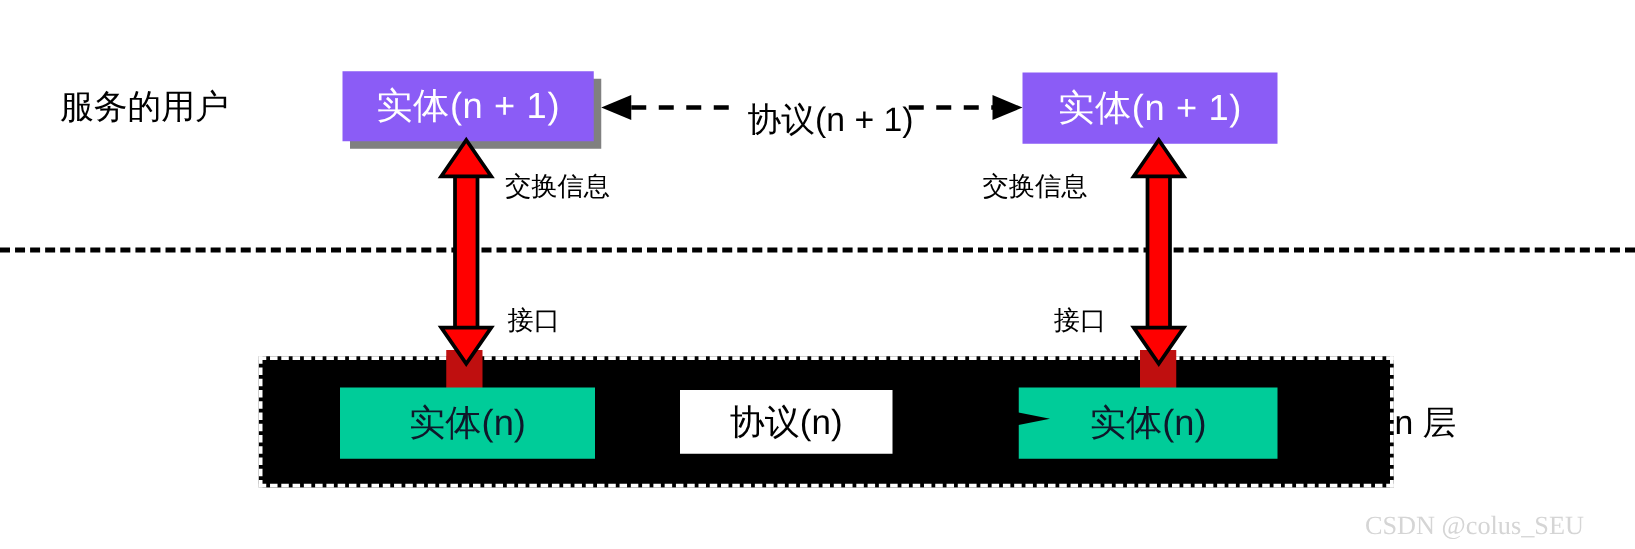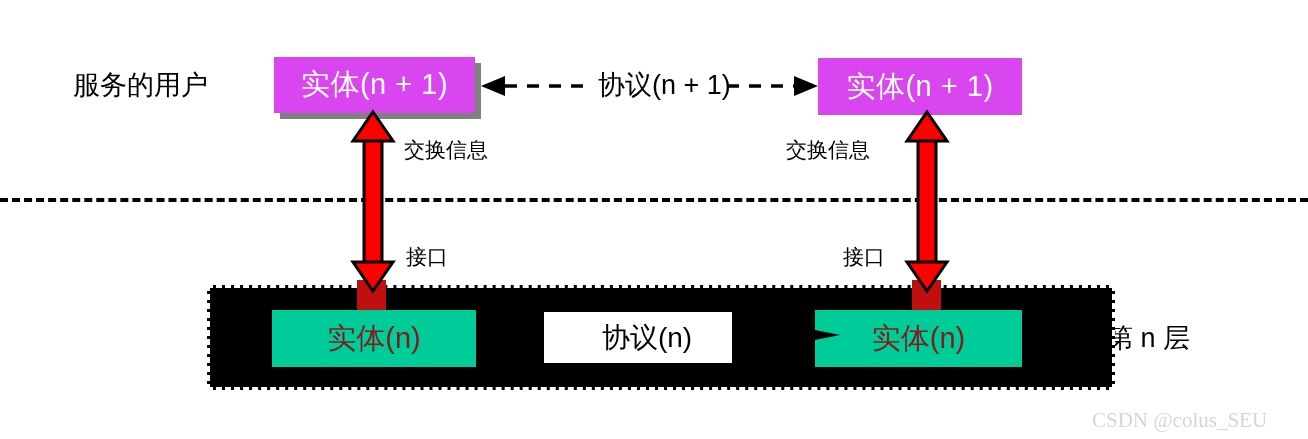--- a/index.html
+++ b/index.html
@@ -16,28 +16,28 @@
     overflow: hidden;
   }
 
   
   .lbl {
     position: absolute;
     color: #000000;
     white-space: nowrap;
     line-height: 1;
   }
-  .lbl-side { font-size: 27px; margin-left: 25px; }
+  .lbl-side { font-size: 27px; }
   .lbl-small { font-size: 21px; }
   .lbl-proto { font-size: 27px; }
 
   
   .blue-box {
     position: absolute;
-    background: #d946ef;
+    background: #8b5cf6;
     color: #ffffff;
     font-size: 29px;
     display: flex;
     align-items: center;
     justify-content: center;
     letter-spacing: 0.5px;
   }
   .blue-box.shadowed {
     box-shadow: 6px 6px 0 0 #808080;
   }
@@ -56,21 +56,21 @@
     position: absolute;
     background: #000000;
     border: 3px dashed #ffffff;
     box-sizing: border-box;
   }
 
   
   .green-box {
     position: absolute;
     background: #00CC99;
-    color: #7f1d1d;
+    color: #0f172a;
     font-size: 29px;
     display: flex;
     align-items: center;
     justify-content: center;
   }
 
   
   .white-box {
     position: absolute;
     background: #ffffff;
@@ -113,21 +113,21 @@
   <div class="lbl lbl-side" style="left:48px; top:72px;">服务的用户</div>
 
 
 
   <div class="lbl lbl-side" style="left:1081px; top:325px;">第 n 层</div>
 
   <div class="blue-box shadowed" style="left:274px; top:57px; width:201px; height:56px;">实体(n + 1)</div>
 
   <div class="blue-box" style="left:818px; top:58px; width:204px; height:57px;">实体(n + 1)</div>
 
-  <div class="lbl lbl-proto" style="left:598px; top:72px;">协议(n + 1)</div>
+  <div class="lbl lbl-proto" style="left:598px; top:83px;">协议(n + 1)</div>
 
   <div class="lbl lbl-small" style="left:404px; top:139px;">交换信息</div>
 
   <div class="lbl lbl-small" style="left:786px; top:139px;">交换信息</div>
 
   <div class="lbl lbl-small" style="left:406px; top:246px;">接口</div>
 
   <div class="lbl lbl-small" style="left:843px; top:246px;">接口</div>
 
   <div class="divider" style="top:198px;"></div>
@@ -135,21 +135,21 @@
   <div class="black-bar" style="left:207px; top:285px; width:908px; height:105px;"></div>
 
   <div class="red-stub" style="left:357px; top:280px; width:29px; height:31px;"></div>
 
   <div class="red-stub" style="left:912px; top:280px; width:29px; height:31px;"></div>
 
   <div class="green-box" style="left:272px; top:310px; width:204px; height:57px;">实体(n)</div>
 
   <div class="green-box" style="left:815px; top:310px; width:207px; height:57px;">实体(n)</div>
 
-  <div class="white-box" style="left:544px; top:312px; width:170px; height:51px;padding-left:18px;">协议(n)</div>
+  <div class="white-box" style="left:544px; top:312px; width:170px; height:51px;">协议(n)</div>
 
   <svg class="overlay" viewBox="0 0 1308 439">
 
     <g>
       <polygon points="481,86 505,76 505,96" fill="#000000"></polygon>
       <line x1="505" y1="86" x2="586" y2="86" stroke="#000000" stroke-width="3.5" stroke-dasharray="12 10"></line>
     </g>
 
     <g>
       <line x1="727" y1="86" x2="800" y2="86" stroke="#000000" stroke-width="3.5" stroke-dasharray="12 10"></line>

